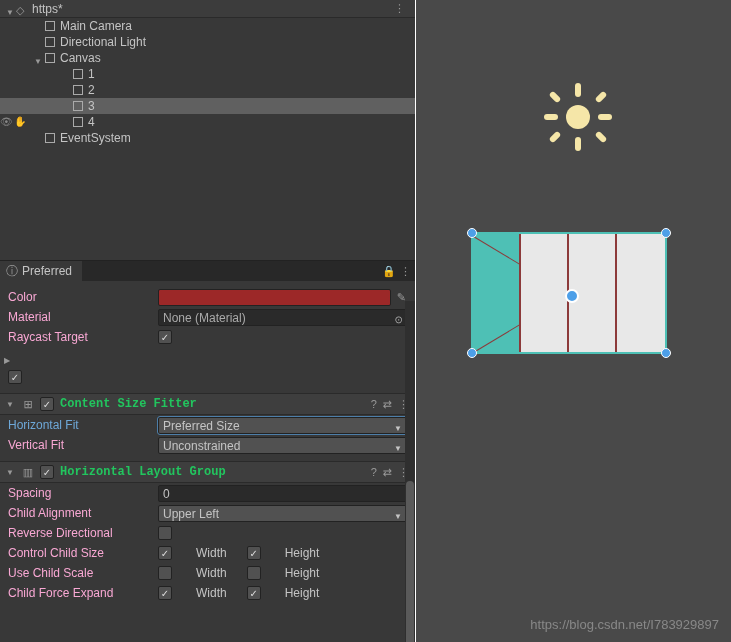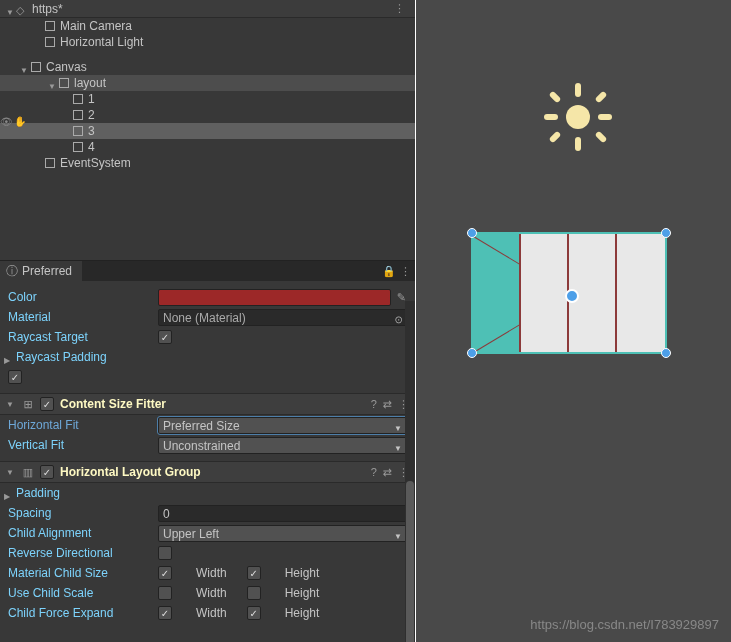--- a/index.html
+++ b/index.html
@@ -25,38 +25,38 @@
 .hierarchy-body { position:relative; min-height:242px; }
 
 
 .insp { flex:1; background:#383838; overflow:hidden; position:relative; }
 .insp-tab { display:flex; align-items:center; background:#282828; height:20px; }
 .insp-tab-inner { background:#383838; padding:2px 10px 2px 6px; display:flex; align-items:center; gap:4px; border-bottom:1px solid #383838; margin-bottom:-1px; }
 .insp-tab .spacer { flex:1; }
 .lock-ico, .dots-ico { font-size:11px; color:#999; margin-right:4px; cursor:pointer; }
 
 .prop-row { display:flex; align-items:center; padding:2px 8px; height:20px; }
-.prop-label { width:150px; color:#7dd3fc; }
+.prop-label { width:150px; color:#f9a8d4; }
 .prop-label.active { color:#6ea8d8; }
 .prop-field { flex:1; display:flex; align-items:center; gap:4px; }
 .obj-field { flex:1; background:#2a2a2a; border:1px solid #222; border-radius:2px; padding:1px 4px; color:#aaa; height:17px; line-height:15px; position:relative; }
 .obj-field .circ { position:absolute; right:3px; top:2px; font-size:10px; }
 .dropdown { flex:1; background:#515151; border:1px solid #222; border-radius:2px; padding:1px 4px; height:17px; line-height:15px; position:relative; cursor:pointer; }
 .dropdown.hl { outline:1px solid #4d7ea8; }
 .dropdown .arr { position:absolute; right:4px; top:3px; font-size:8px; }
 .num-field { flex:1; background:#2a2a2a; border:1px solid #222; border-radius:2px; padding:1px 4px; height:17px; color:#c4c4c4; }
 .color-field { flex:1; height:17px; background:#9c2828; border:1px solid #222; border-radius:2px; position:relative; }
 .color-field .eyedrop { position:absolute; right:-16px; top:1px; font-size:11px; color:#999; }
 .checkbox { width:14px; height:14px; background:#515151; border:1px solid #222; border-radius:2px; display:inline-flex; align-items:center; justify-content:center; cursor:pointer; }
 .checkbox.checked::before { content:"✓"; font-size:10px; color:#ddd; }
 
 .comp-header { display:flex; align-items:center; padding:3px 6px; background:#3e3e3e; border-top:1px solid #2a2a2a; border-bottom:1px solid #2a2a2a; height:22px; }
 .comp-header .fold { width:10px; font-size:8px; color:#999; }
 .comp-header .cico { width:16px; height:16px; margin:0 4px; display:inline-flex; align-items:center; justify-content:center; font-size:11px; color:#999; }
-.comp-header .cname { flex:1; font-weight:bold; color:#fef9c3; }
+.comp-header .cname { flex:1; font-weight:bold; color:#22c55e;font-family:Liberation Mono, monospace; }
 .comp-header .hicons { display:flex; gap:6px; color:#999; font-size:11px; }
 .comp-header .hicons span { cursor:pointer; }
 
 .sub-check-row { display:flex; align-items:center; padding:2px 8px; height:20px; }
 .sub-check-row .prop-label { width:150px; }
 .sub-check-row .pairs { display:flex; gap:20px; }
 .sub-check-row .pair { display:flex; align-items:flex-end; gap:24px; }
 
 .scrollbar { position:absolute; right:0; top:40px; width:10px; height:440px; background:#2f2f2f; }
 .scrollbar-thumb { position:absolute; right:1px; width:8px; background:#5a5a5a; border-radius:4px; }
@@ -95,31 +95,26 @@
     </div>
     <div class="hierarchy-body" id="hbody">
         <div class="h-row" style="padding-left: 34px;">
           <span style="width: 10px; display: inline-block;"></span>
           <span class="cube-ico"></span>
           <span>Main Camera</span>
         </div>
         <div class="h-row" style="padding-left: 34px;">
           <span style="width: 10px; display: inline-block;"></span>
           <span class="cube-ico"></span>
-          <span>Horizontal Light</span>
-        </div>
-        <div class="h-row" style="padding-left: 20px; margin-top: 9px;">
+          <span>Directional Light</span>
+        </div>
+        <div class="h-row" style="padding-left: 34px;">
           <span class="foldout open"></span>
           <span class="cube-ico"></span>
           <span>Canvas</span>
-        </div>
-        <div class="h-row sel" style="padding-left: 48px;">
-          <span class="foldout open"></span>
-          <span class="cube-ico"></span>
-          <span>layout</span>
         </div>
         <div class="h-row" style="padding-left: 62px;">
           <span style="width: 10px; display: inline-block;"></span>
           <span class="cube-ico"></span>
           <span>1</span>
         </div>
         <div class="h-row" style="padding-left: 62px;">
           <span style="width: 10px; display: inline-block;"></span>
           <span class="cube-ico"></span>
           <span>2</span>
@@ -174,21 +169,20 @@
         </div>
     </div>
     <div class="prop-row">
       <span class="prop-label">Raycast Target</span>
       <div class="prop-field">
           <span class="checkbox checked"></span>
         </div>
     </div>
     <div class="prop-row">
       <span class="foldout closed" style="margin-left:-4px;margin-right:2px"></span>
-      <span class="prop-label" style="width:142px">Raycast Padding</span>
     </div>
     <div class="prop-row">
       <div class="prop-field">
           <span class="checkbox checked"></span>
         </div>
     </div>
 
     <div style="height:6px"></div>
 
     <div class="comp-header">
@@ -222,43 +216,39 @@
       <span class="cico">▥</span>
       <span class="checkbox checked" style="margin-right:6px"></span>
       <span class="cname">Horizontal Layout Group</span>
       <span class="hicons">
           <span>?</span>
           <span>⇄</span>
           <span>⋮</span>
         </span>
     </div>
     <div class="prop-row">
-      <span class="foldout closed" style="margin-left:-4px;margin-right:2px"></span>
-      <span class="prop-label" style="width:142px">Padding</span>
-    </div>
-    <div class="prop-row">
       <span class="prop-label">Spacing</span>
       <div class="prop-field">
           <div class="num-field"><span>0</span></div>
         </div>
     </div>
     <div class="prop-row">
       <span class="prop-label">Child Alignment</span>
       <div class="prop-field">
           <div class="dropdown"><span>Upper Left</span><span class="arr">▼</span></div>
         </div>
     </div>
     <div class="prop-row">
       <span class="prop-label">Reverse Directional</span>
       <div class="prop-field">
           <span class="checkbox"></span>
         </div>
     </div>
     <div class="sub-check-row">
-      <span class="prop-label">Material Child Size</span>
+      <span class="prop-label">Control Child Size</span>
       <div class="pairs">
         <div class="pair">
             <span class="checkbox checked"></span>
             <span>Width</span>
           </div>
         <div class="pair">
             <span class="checkbox checked"></span>
             <span>Height</span>
           </div>
       </div>

